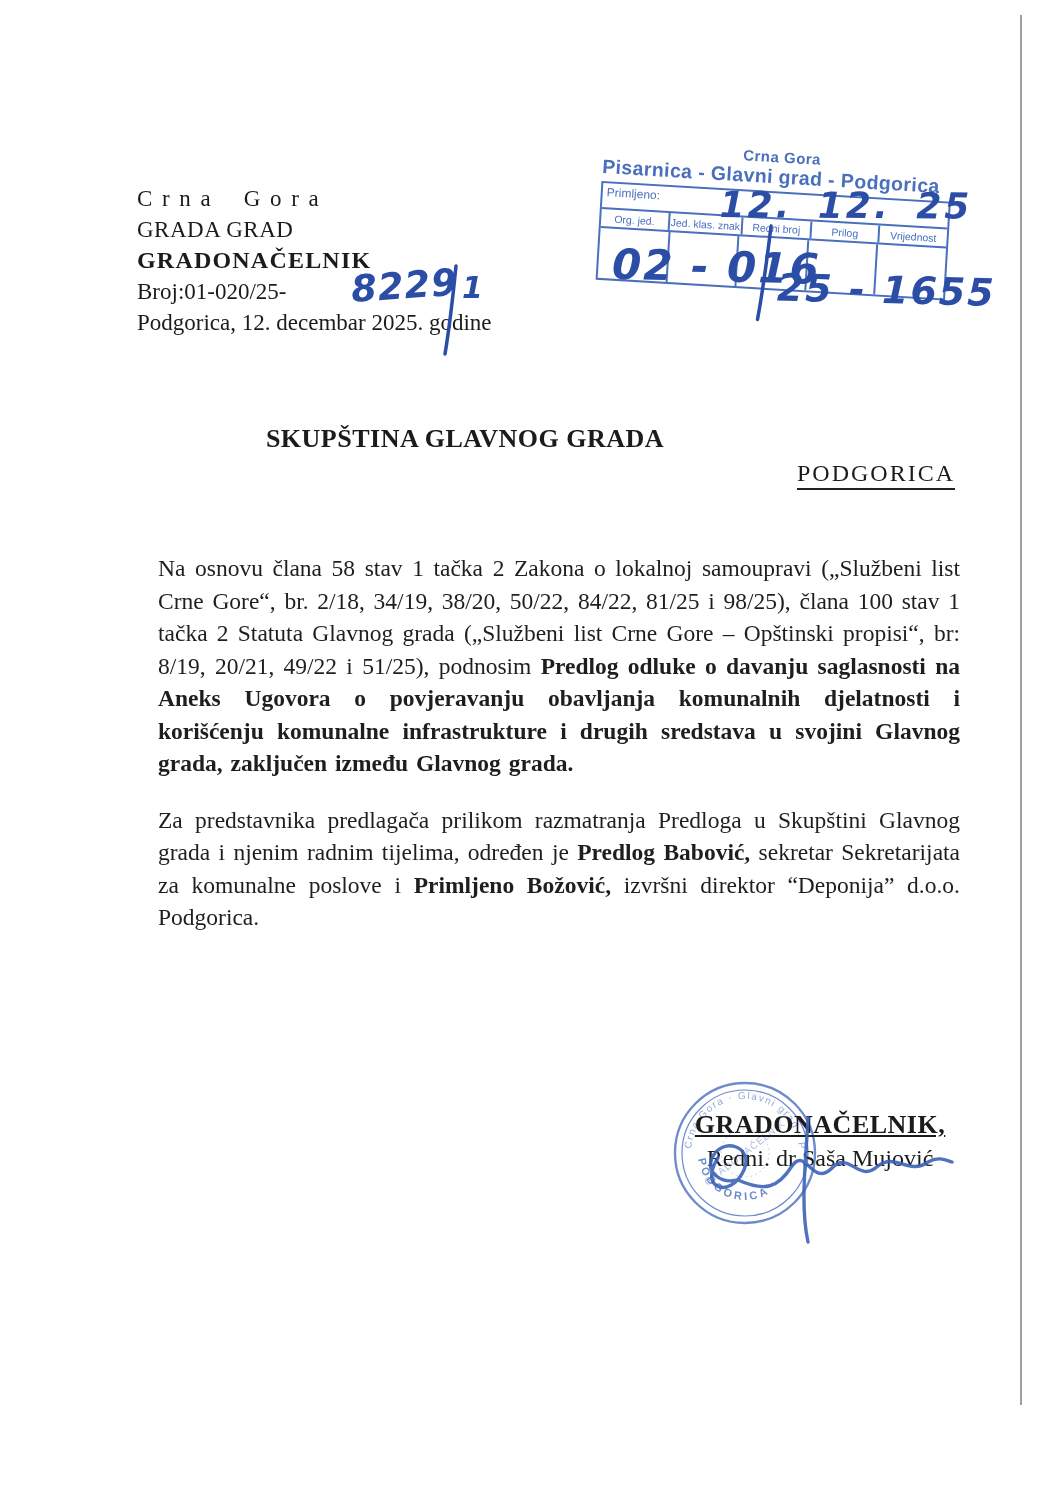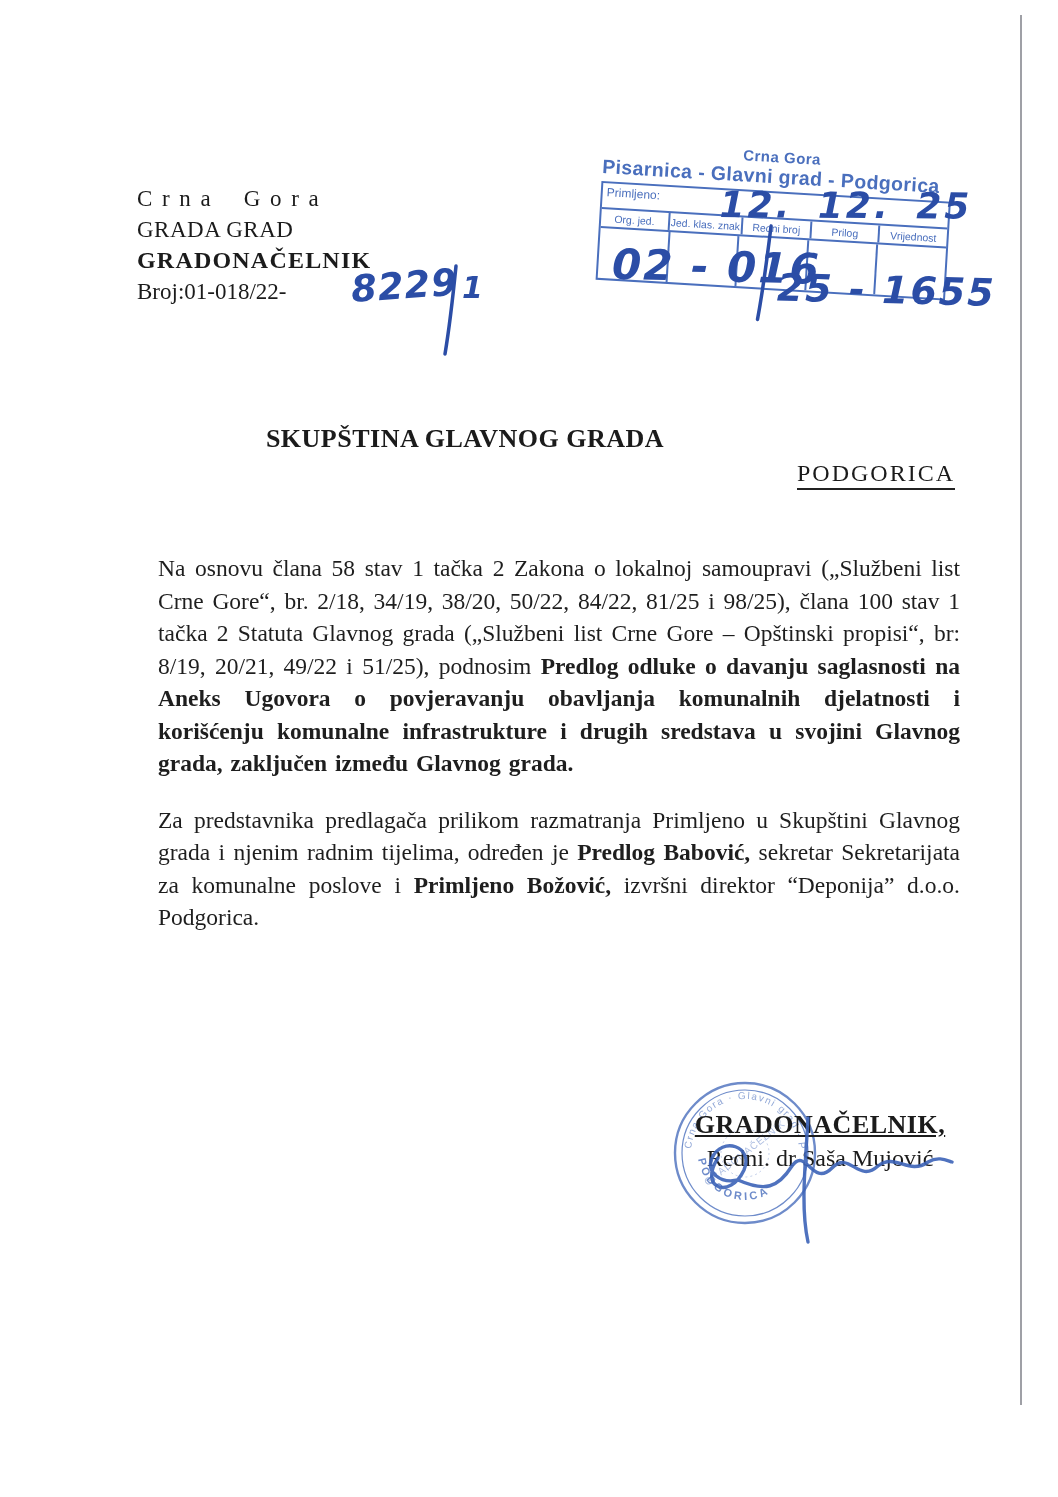--- a/index.html
+++ b/index.html
@@ -66,27 +66,28 @@
 
 <div class="page">
 
   <div class="scan-edge"></div>
 
   <div class="letterhead">
     <div class="lh-country">Crna Gora</div>
     <div class="lh-city">GRADA GRAD</div>
     <div class="lh-office">GRADONAČELNIK</div>
     <div class="lh-number">
-      <span>Broj:01-018/22-</span>
+      <span>Broj:01-020/25-</span>
       <svg class="hand-number-svg" width="150" height="100">
         <text class="ink" x="0" y="40" font-size="37" font-weight="bold" letter-spacing="1" transform="rotate(-4 0 40)">8229</text>
         <path class="ink-stroke" d="M 104,4 C 101,34 98,62 93,92" stroke-width="3.5"></path>
         <text class="ink" x="110" y="36" font-size="30" font-weight="bold">1</text>
       </svg>
     </div>
+    <div>Podgorica, 12. decembar 2025. godine</div>
   </div>
 
   <div class="stamp">
     <div class="stamp-line1">Crna Gora</div>
     <div class="stamp-line2">Pisarnica - Glavni grad - Podgorica</div>
     <div class="stamp-table">
       <div class="stamp-row-received">
         <span>Primljeno:</span>
       </div>
       <div class="stamp-row-headers">
@@ -110,21 +111,21 @@
       <path class="ink-stroke" d="M 172,78 C 170,110 168,140 164,172" stroke-width="3.5"></path>
       <text class="ink" x="182" y="152" font-size="38" font-weight="bold" letter-spacing="2" transform="rotate(-2 182 152)">25 - 1655</text>
     </svg>
   </div>
 
   <div class="doc-title">SKUPŠTINA GLAVNOG GRADA</div>
   <div class="doc-subtitle">PODGORICA</div>
 
   <div class="body-text">
     <p><span>Na osnovu člana 58 stav 1 tačka 2 Zakona o lokalnoj samoupravi („Službeni list Crne Gore“, br. 2/18, 34/19, 38/20, 50/22, 84/22, 81/25 i 98/25), člana 100 stav 1 tačka 2 Statuta Glavnog grada („Službeni list Crne Gore – Opštinski propisi“, br: 8/19, 20/21, 49/22 i 51/25), podnosim </span><span class="b">Predlog odluke o davanju saglasnosti na Aneks Ugovora o povjeravanju obavljanja komunalnih djelatnosti i korišćenju komunalne infrastrukture i drugih sredstava u svojini Glavnog grada, zaključen između Glavnog grada.</span></p>
-    <p><span>Za predstavnika predlagača prilikom razmatranja Primljeno u Skupštini Glavnog grada i njenim radnim tijelima, određen je </span><span class="b">Predlog Babović,</span><span> sekretar Sekretarijata za komunalne poslove i </span><span class="b">Primljeno Božović,</span><span> izvršni direktor “Deponija” d.o.o. Podgorica.</span></p>
+    <p><span>Za predstavnika predlagača prilikom razmatranja Predloga u Skupštini Glavnog grada i njenim radnim tijelima, određen je </span><span class="b">Predlog Babović,</span><span> sekretar Sekretarijata za komunalne poslove i </span><span class="b">Primljeno Božović,</span><span> izvršni direktor “Deponija” d.o.o. Podgorica.</span></p>
   </div>
 
   <svg class="seal-svg" width="170" height="170" viewBox="0 0 170 170">
     <g opacity="0.8">
       <circle cx="85" cy="85" r="70" fill="none" stroke="#4a6fbd" stroke-width="2.4"></circle>
       <circle cx="85" cy="85" r="63" fill="none" stroke="#4a6fbd" stroke-width="1.2"></circle>
       <circle cx="85" cy="85" r="24" fill="none" stroke="#4a6fbd" stroke-width="0.8" stroke-dasharray="2 3" opacity="0.5"></circle>
       <defs>
         <path id="sealTopArc" d="M 31,85 A 54,54 0 1 1 139,85" fill="none"></path>
         <path id="sealBottomArc" d="M 38,85 A 47,47 0 0 0 132,85" fill="none"></path>

